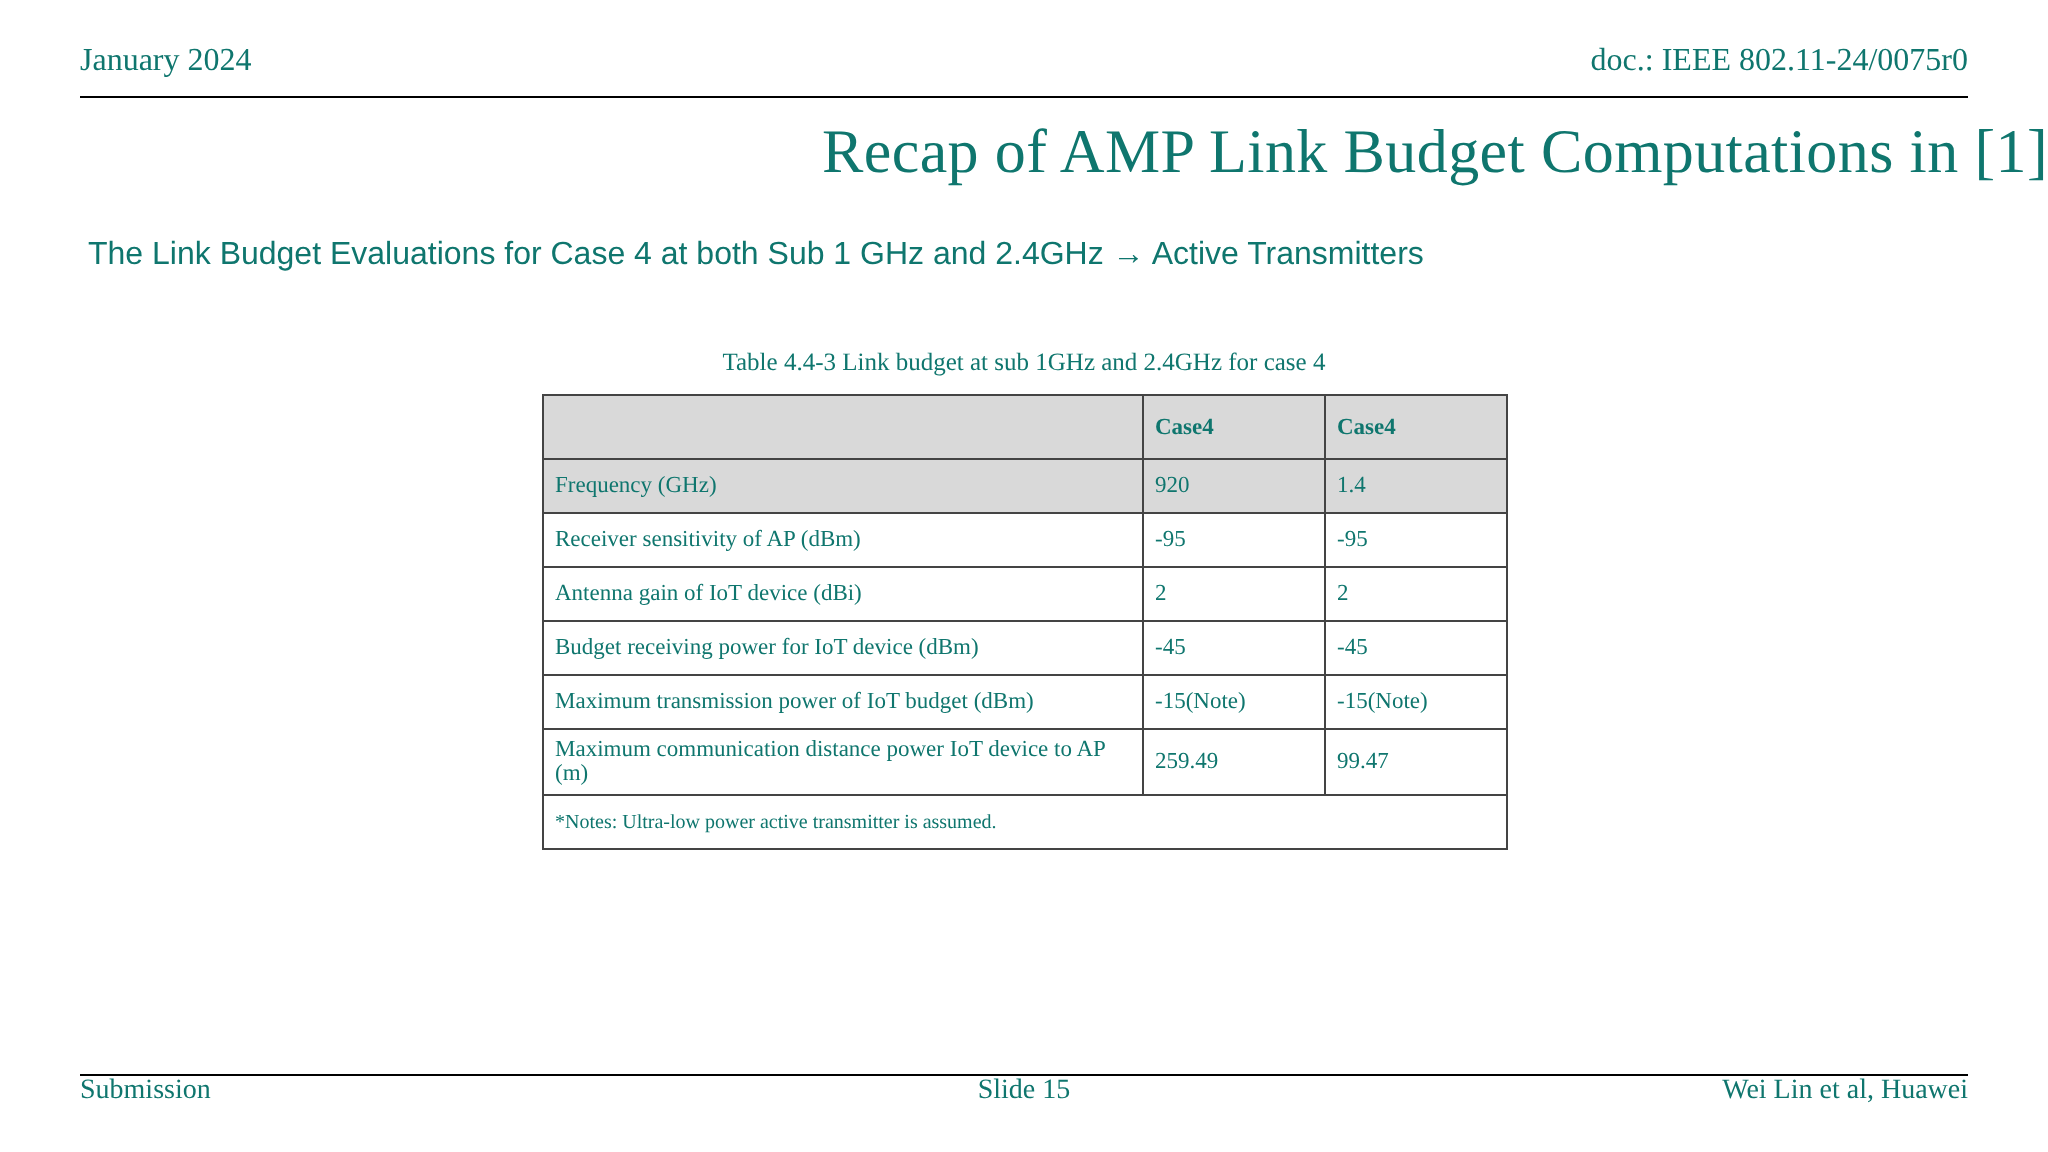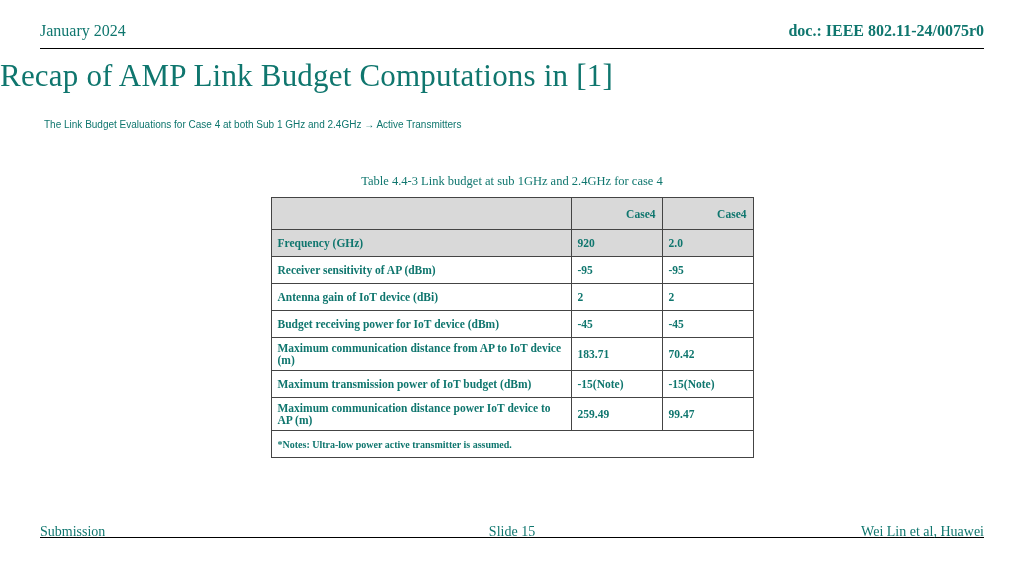--- a/index.html
+++ b/index.html
@@ -15,42 +15,42 @@
     margin: 0 auto;
   }
   .header {
     position: absolute;
     top: 22px; left: 40px; right: 40px;
     display: flex;
     justify-content: space-between;
     align-items: baseline;
     font-size: 16px;
   }
-  .header .doc { font-weight: bold; }
+  .header .doc { font-weight: normal; }
   .rule {
     position: absolute;
     left: 40px; right: 40px;
     border: none;
     border-top: 1.6px solid #000;
   }
   .top-rule { top: 48px; }
   .bottom-rule { top: 537px; }
   .title {
     position: absolute;
     top: 58px; left: 0; right: 0;
-    text-align: left;
+    text-align: right;
     font-size: 31px;
     font-weight: 400;
     letter-spacing: 0.2px;
   }
   .subtitle {
     position: absolute;
     top: 119px; left: 44px; right: 44px;
     font-family: "Liberation Sans", sans-serif;
-    font-size: 10px;
+    font-size: 16px;
   }
   .table-wrap {
     position: absolute;
     top: 174px; left: 0; right: 0;
     text-align: center;
   }
   .caption {
     font-size: 12.5px;
     font-weight: normal;
     margin-bottom: 8px;
@@ -62,37 +62,36 @@
     table-layout: fixed;
     font-size: 11.5px;
     text-align: left;
     border: 1.6px solid #222;
   }
   table.budget-table th,
   table.budget-table td {
     border: 1px solid #444;
     padding: 4px 6px;
     vertical-align: middle;
-    font-weight: bold;
+    font-weight: normal;
   }
   table.budget-table thead th {
     background: #d9d9d9;
     font-weight: bold;
     height: 32px;
-    text-align: right;
   }
   table.budget-table tbody td { height: 27px; }
   table.budget-table tr.shaded td { background: #d9d9d9; }
   .col-label { width: 300px; }
   .col-val { width: 91px; }
   .bold { font-weight: bold; }
   .note-cell { font-size: 10px; height: 22px; }
   .footer {
     position: absolute;
-    top: 524px; left: 40px; right: 40px;
+    top: 538px; left: 40px; right: 40px;
     display: flex;
     justify-content: space-between;
     align-items: center;
     font-size: 14px;
   }
   .footer .f-center {
     position: absolute;
     left: 0; right: 0;
     text-align: center;
   }
@@ -121,41 +120,36 @@
         <tr>
           <th class="col-label"></th>
           <th class="col-val">Case4</th>
           <th class="col-val">Case4</th>
         </tr>
       </thead>
       <tbody>
         <tr class="shaded">
           <td>Frequency (GHz)</td>
           <td class="bold">920</td>
-          <td class="bold">2.0</td>
+          <td class="bold">1.4</td>
         </tr>
         <tr>
           <td>Receiver sensitivity of AP (dBm)</td>
           <td>-95</td>
           <td>-95</td>
         </tr>
         <tr>
           <td>Antenna gain of IoT device (dBi)</td>
           <td>2</td>
           <td>2</td>
         </tr>
         <tr>
           <td>Budget receiving power for IoT device (dBm)</td>
           <td>-45</td>
           <td>-45</td>
-        </tr>
-        <tr>
-          <td>Maximum communication distance from AP to IoT device (m)</td>
-          <td>183.71</td>
-          <td>70.42</td>
         </tr>
         <tr>
           <td>Maximum transmission power of IoT budget (dBm)</td>
           <td>-15(Note)</td>
           <td>-15(Note)</td>
         </tr>
         <tr>
           <td>Maximum communication distance power IoT device to AP (m)</td>
           <td>259.49</td>
           <td>99.47</td>

